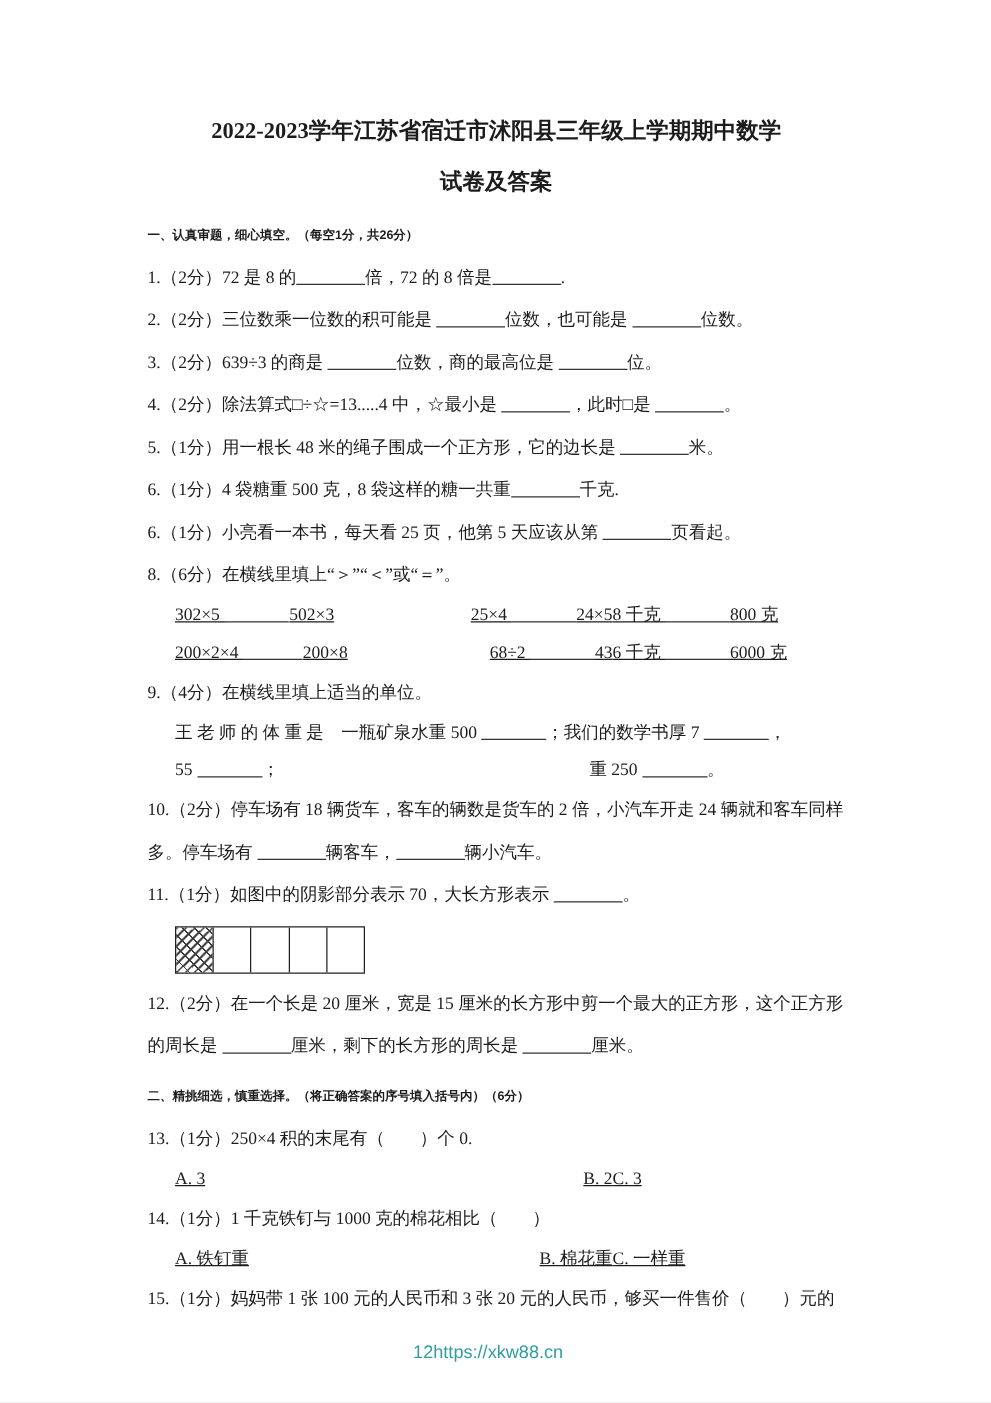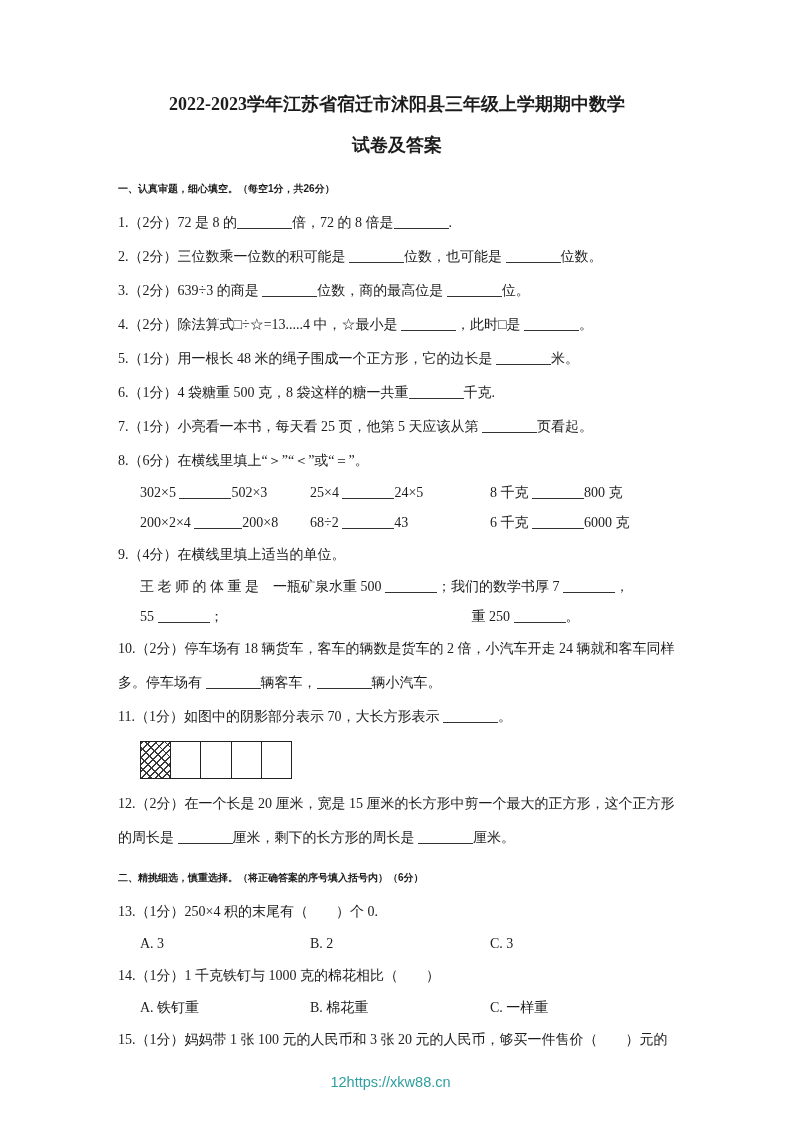--- a/index.html
+++ b/index.html
@@ -24,23 +24,23 @@
   .heading {
     font-weight: bold;
     font-size: 10px;
     line-height: 34px;
     margin-top: 6px;
     font-family: "Liberation Sans", "DejaVu Sans", sans-serif;
   }
   .q { font-size: 14px; line-height: 34px; }
   .sub { line-height: 30px; }
   .indent { padding-left: 22px; }
-  .row3 { display: flex; font-size: 14px; }
+  .row3 { display: flex; font-size: 14px; text-decoration: underline; }
   .row3 .c1 { width: 170px; }
-  .row3 .c2 { width: 180px; }
+  .row3 .c2 { width: 180px; text-align: right; }
   .row3 .c3 { flex: 1; }
   .blank {
     display: inline-block;
     width: 55px; height: 13px;
     border-bottom: 1px solid #333;
     vertical-align: -2px;
   }
   .gap { display: inline-block; height: 1px; }
   .figure {
     margin: 7px 0 8px 22px;
@@ -75,21 +75,21 @@
     <h1 class="title">试卷及答案</h1>
 
     <p class="heading">一、认真审题，细心填空。（每空1分，共26分）</p>
 
     <p class="q"><span>1.（2分）72 是 8 的</span><span class="blank" style="width: 55px;"></span><span>倍，72 的 8 倍是</span><span class="blank" style="width: 55px;"></span><span>.</span></p>
     <p class="q"><span>2.（2分）三位数乘一位数的积可能是 </span><span class="blank" style="width: 55px;"></span><span>位数，也可能是 </span><span class="blank" style="width: 55px;"></span><span>位数。</span></p>
     <p class="q"><span>3.（2分）639÷3 的商是 </span><span class="blank" style="width: 55px;"></span><span>位数，商的最高位是 </span><span class="blank" style="width: 55px;"></span><span>位。</span></p>
     <p class="q"><span>4.（2分）除法算式□÷☆=13.....4 中，☆最小是 </span><span class="blank" style="width: 55px;"></span><span>，此时□是 </span><span class="blank" style="width: 55px;"></span><span>。</span></p>
     <p class="q"><span>5.（1分）用一根长 48 米的绳子围成一个正方形，它的边长是 </span><span class="blank" style="width: 55px;"></span><span>米。</span></p>
     <p class="q"><span>6.（1分）4 袋糖重 500 克，8 袋这样的糖一共重</span><span class="blank" style="width: 55px;"></span><span>千克.</span></p>
-    <p class="q"><span>7.（1分）小亮看一本书，每天看 25 页，他第 5 天应该从第 </span><span class="blank" style="width: 55px;"></span><span>页看起。</span></p>
+    <p class="q"><span>6.（1分）小亮看一本书，每天看 25 页，他第 5 天应该从第 </span><span class="blank" style="width: 55px;"></span><span>页看起。</span></p>
 
     <p class="q">8.（6分）在横线里填上“＞”“＜”或“＝”。</p>
     <div class="row3 sub indent">
       <span class="c1"><span>302×5 </span><span class="blank" style="width: 52px;"></span><span>502×3</span></span>
       <span class="c2"><span>25×4 </span><span class="blank" style="width: 52px;"></span><span>24×5</span></span>
       <span class="c3"><span>8 千克 </span><span class="blank" style="width: 52px;"></span><span>800 克</span></span>
     </div>
     <div class="row3 sub indent">
       <span class="c1"><span>200×2×4 </span><span class="blank" style="width: 48px;"></span><span>200×8</span></span>
       <span class="c2"><span>68÷2 </span><span class="blank" style="width: 52px;"></span><span>43</span></span>

